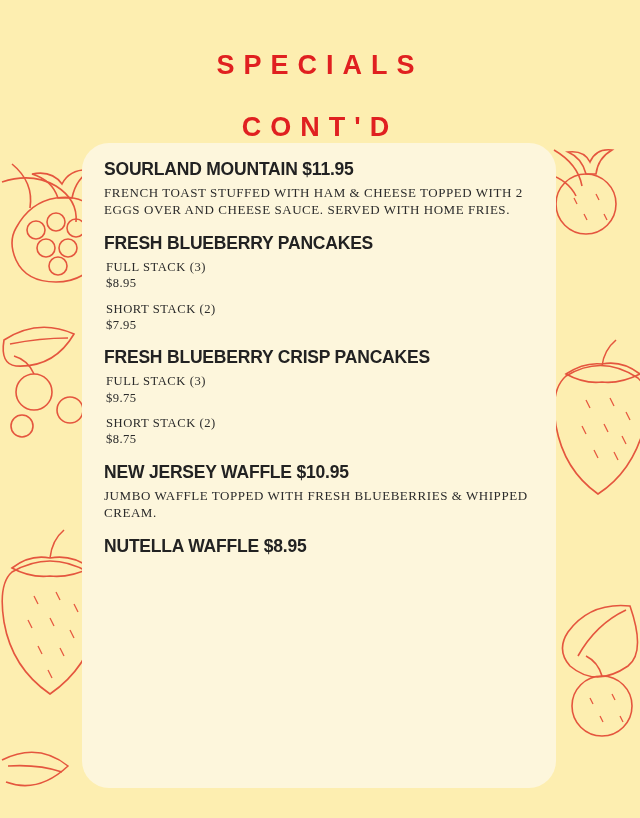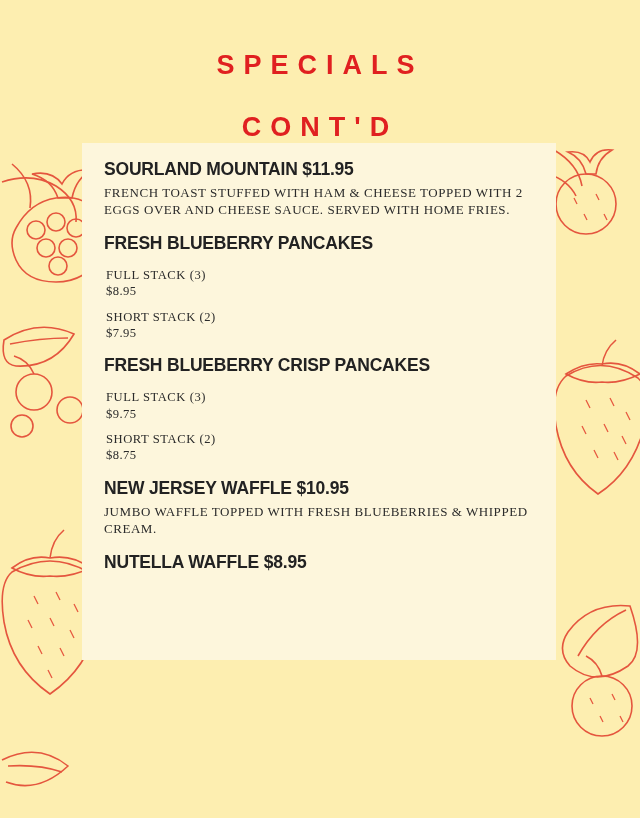--- a/index.html
+++ b/index.html
@@ -46,25 +46,26 @@
     align-items: center;
     justify-content: center;
   }
 
   
   .card {
     position: absolute;
     left: 82px;
     top: 143px;
     width: 474px;
-    height: 517px;
+    height: 645px;
     background: #fdf6dc;
     z-index: 2;
     box-sizing: border-box;
     padding: 16px 22px 10px 22px;
+    border-radius: 27px;
   }
 
   .item { margin-bottom: 14px; }
   .item:last-child { margin-bottom: 0; }
 
   .item-name {
     font-family: "Liberation Sans", sans-serif;
     font-weight: bold;
     font-size: 17.5px;
     color: #222222;
@@ -95,21 +96,21 @@
     margin: 0;
   }
   .option-price {
     font-family: "Liberation Serif", serif;
     font-size: 12.6px;
     color: #2b2b2b;
     letter-spacing: 0.4px;
     line-height: 1.3;
     margin: 0;
   }
-  .options { margin-top: 14px; }
+  .options { margin-top: 6px; }
   .indent { padding-left: 2px; }
 </style>
 </head>
 <body>
 
 <div class="bg-art">
   <svg width="640" height="818" viewBox="0 0 640 818" xmlns="http://www.w3.org/2000/svg">
     <g fill="none" stroke="#e03a2a" stroke-width="1.6" opacity="0.85">
 
       <g transform="translate(6,168)">

